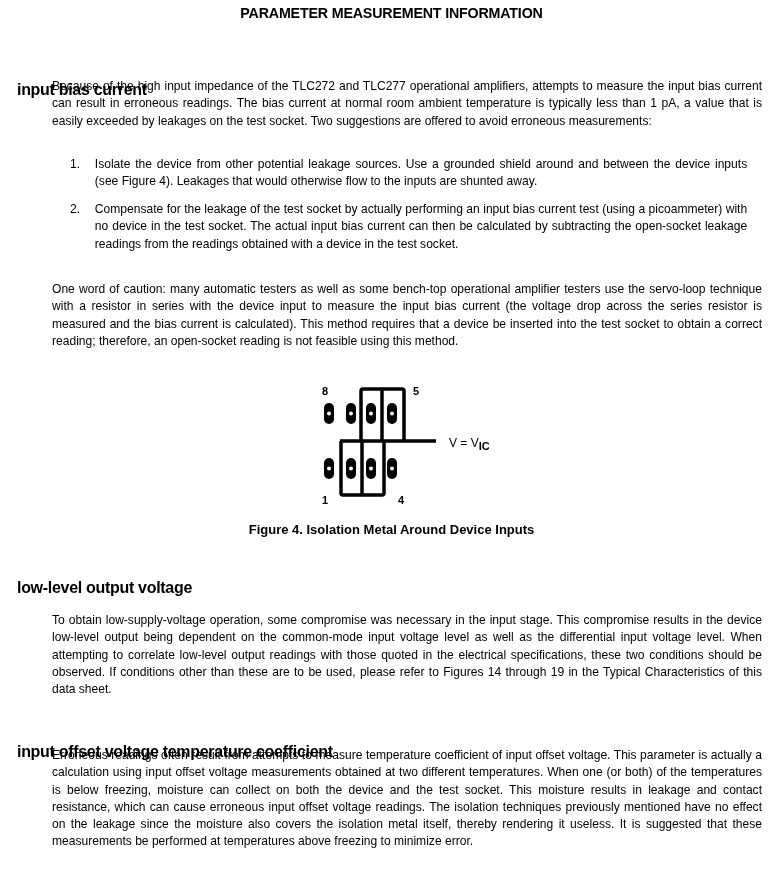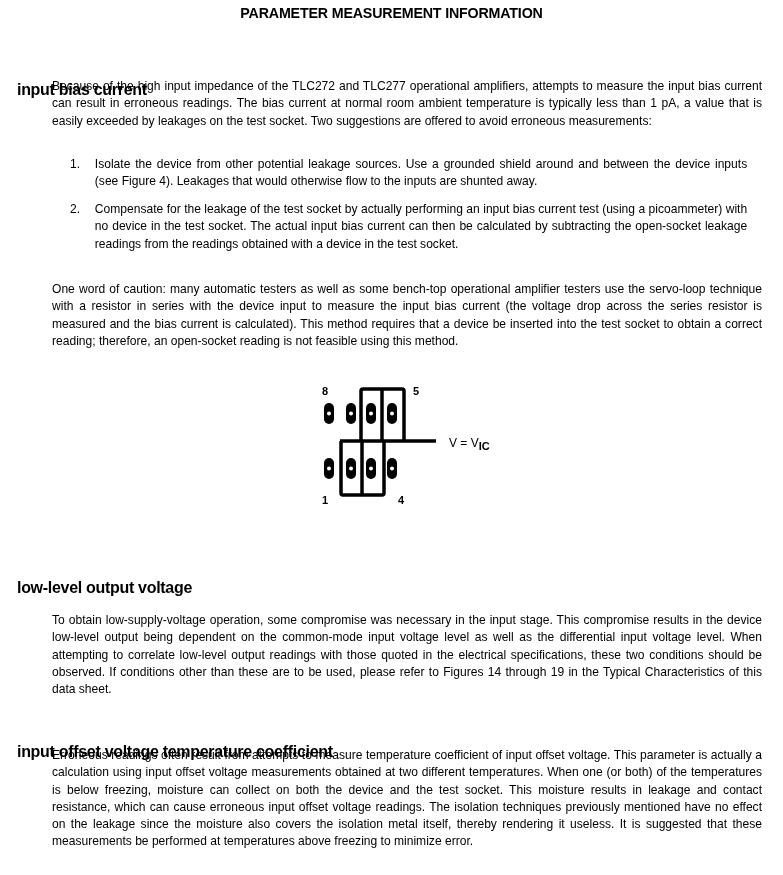--- a/index.html
+++ b/index.html
@@ -103,19 +103,20 @@
 
     <text class="fig-label" x="22" y="20">8</text>
     <text class="fig-label" x="113" y="20">5</text>
     <text class="fig-label" x="22" y="129">1</text>
     <text class="fig-label" x="98" y="129">4</text>
     <text x="149" y="72" font-family="Liberation Sans, sans-serif" font-size="12"><tspan>V = V</tspan><tspan font-size="11" font-weight="bold" dy="3">IC</tspan></text>
   </svg>
 </div>
 
 <div class="caption">
+  <div>Figure 4. Isolation Metal Around Device Inputs</div>
 </div>
 
 <div class="heading" style="top:579px;">low-level output voltage</div>
 <div class="para" style="top:611px;">To obtain low-supply-voltage operation, some compromise was necessary in the input stage. This compromise results in the device low-level output being dependent on the common-mode input voltage level as well as the differential input voltage level. When attempting to correlate low-level output readings with those quoted in the electrical specifications, these two conditions should be observed. If conditions other than these are to be used, please refer to Figures 14 through 19 in the Typical Characteristics of this data sheet.</div>
 
 <div class="heading" style="top:714px;margin-top:29px;">input offset voltage temperature coefficient</div>
 <div class="para" style="top:746px;">Erroneous readings often result from attempts to measure temperature coefficient of input offset voltage. This parameter is actually a calculation using input offset voltage measurements obtained at two different temperatures. When one (or both) of the temperatures is below freezing, moisture can collect on both the device and the test socket. This moisture results in leakage and contact resistance, which can cause erroneous input offset voltage readings. The isolation techniques previously mentioned have no effect on the leakage since the moisture also covers the isolation metal itself, thereby rendering it useless. It is suggested that these measurements be performed at temperatures above freezing to minimize error.</div>
 
 </body></html>

